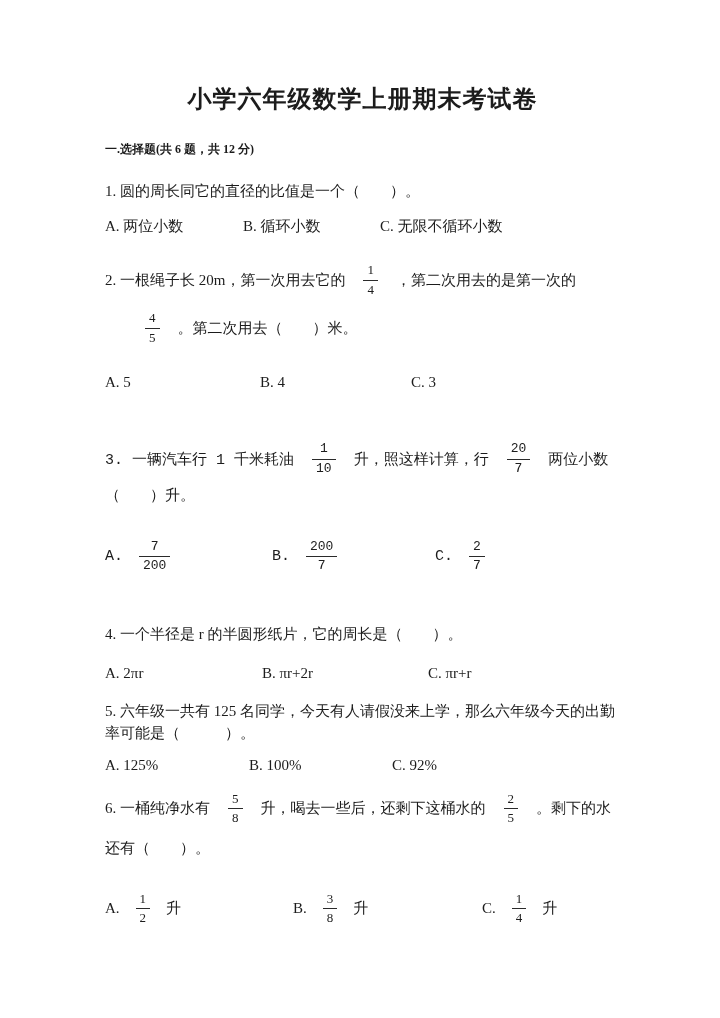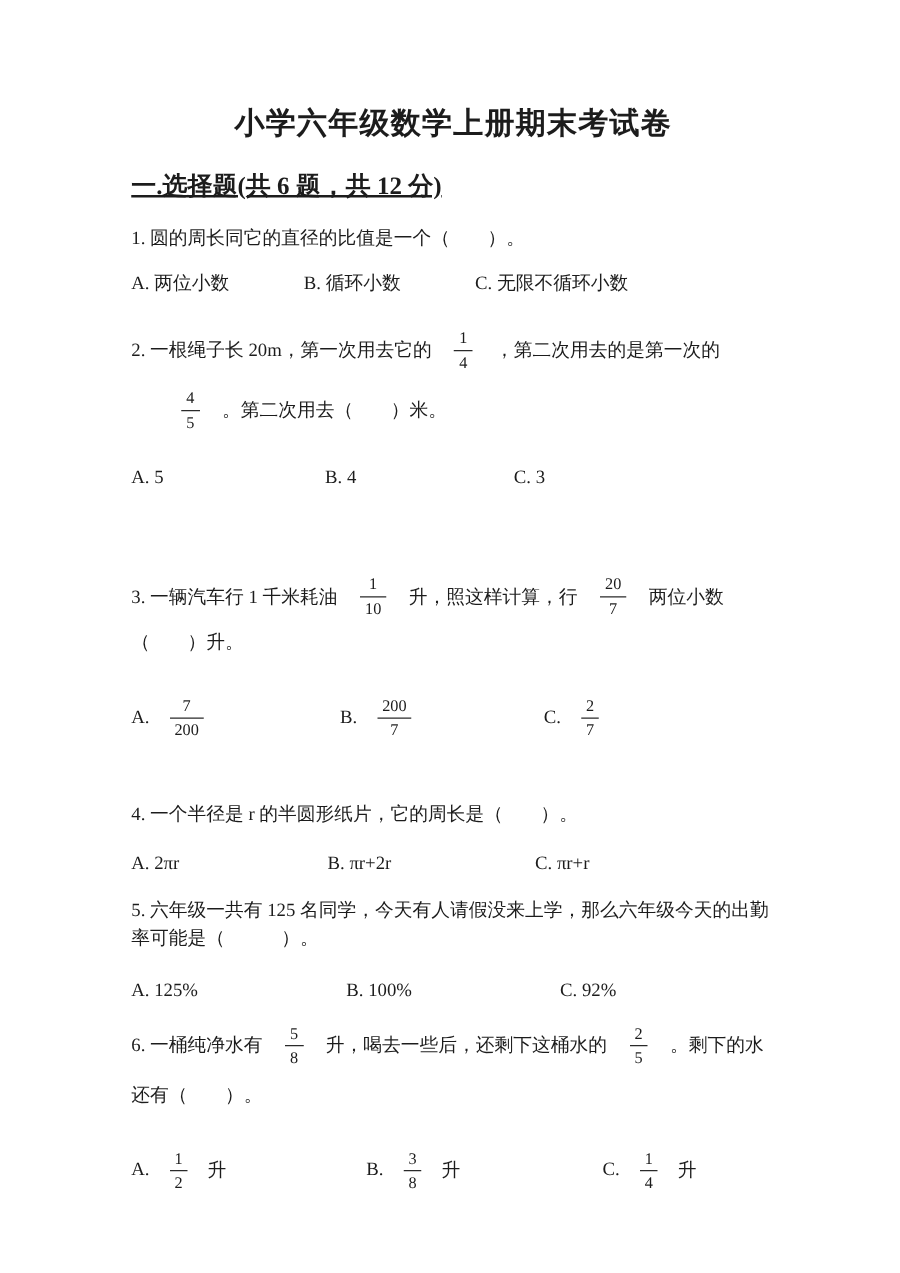--- a/index.html
+++ b/index.html
@@ -16,24 +16,23 @@
   .title {
     margin: 0;
     font-size: 24px;
     font-weight: bold;
     text-align: center;
     letter-spacing: 1px;
     line-height: 30px;
   }
   .section-heading {
     margin: 24px 0 0 0;
-    font-size: 20px;
+    font-size: 12px;
     font-weight: bold;
     line-height: 22px;
-    text-decoration: underline;
   }
   .question { margin: 0; }
   .qtext {
     margin: 0;
     font-size: 15px;
     line-height: 22px;
   }
   .qline {
     display: flex;
     align-items: center;
@@ -59,27 +58,27 @@
   .opt { display: inline-flex; align-items: center; white-space: nowrap; }
   .opt .frac { margin: 0 14px 0 16px; }
   .opt .suffix { margin-left: 2px; }
 
   
   .q1 { margin-top: 20px; }
   .opts-1 { margin-top: 15px; grid-template-columns: 138px 137px 1fr; }
   .q2 { margin-top: 24px; }
   .q2-line2 { margin-top: 8px; padding-left: 22px; }
   .opts-2 { margin-top: 26px; grid-template-columns: 155px 151px 1fr; }
-  .q3 { margin-top: 66px; }
+  .q3 { margin-top: 48px; font-family: Liberation Mono, monospace; }
   .q3-line2 { margin-top: 4px; min-height: 24px; }
   .opts-3 { margin-top: 32px; grid-template-columns: 167px 163px 1fr; }
   .q4 { margin-top: 48px; }
   .opts-4 { margin-top: 20px; grid-template-columns: 157px 166px 1fr; }
   .q5 { margin-top: 18px; }
-  .opts-5 { margin-top: 23px; grid-template-columns: 144px 143px 1fr; gap: 28px; }
+  .opts-5 { margin-top: 13px; grid-template-columns: 144px 143px 1fr; }
   .q6 { margin-top: 15px; }
   .q6-line2 { margin-top: 8px; min-height: 24px; }
   .opts-6 { margin-top: 30px; grid-template-columns: 188px 189px 1fr; }
 </style>
 </head>
 <body>
 
 <div class="page">
 
   <h1 class="title">小学六年级数学上册期末考试卷</h1>

